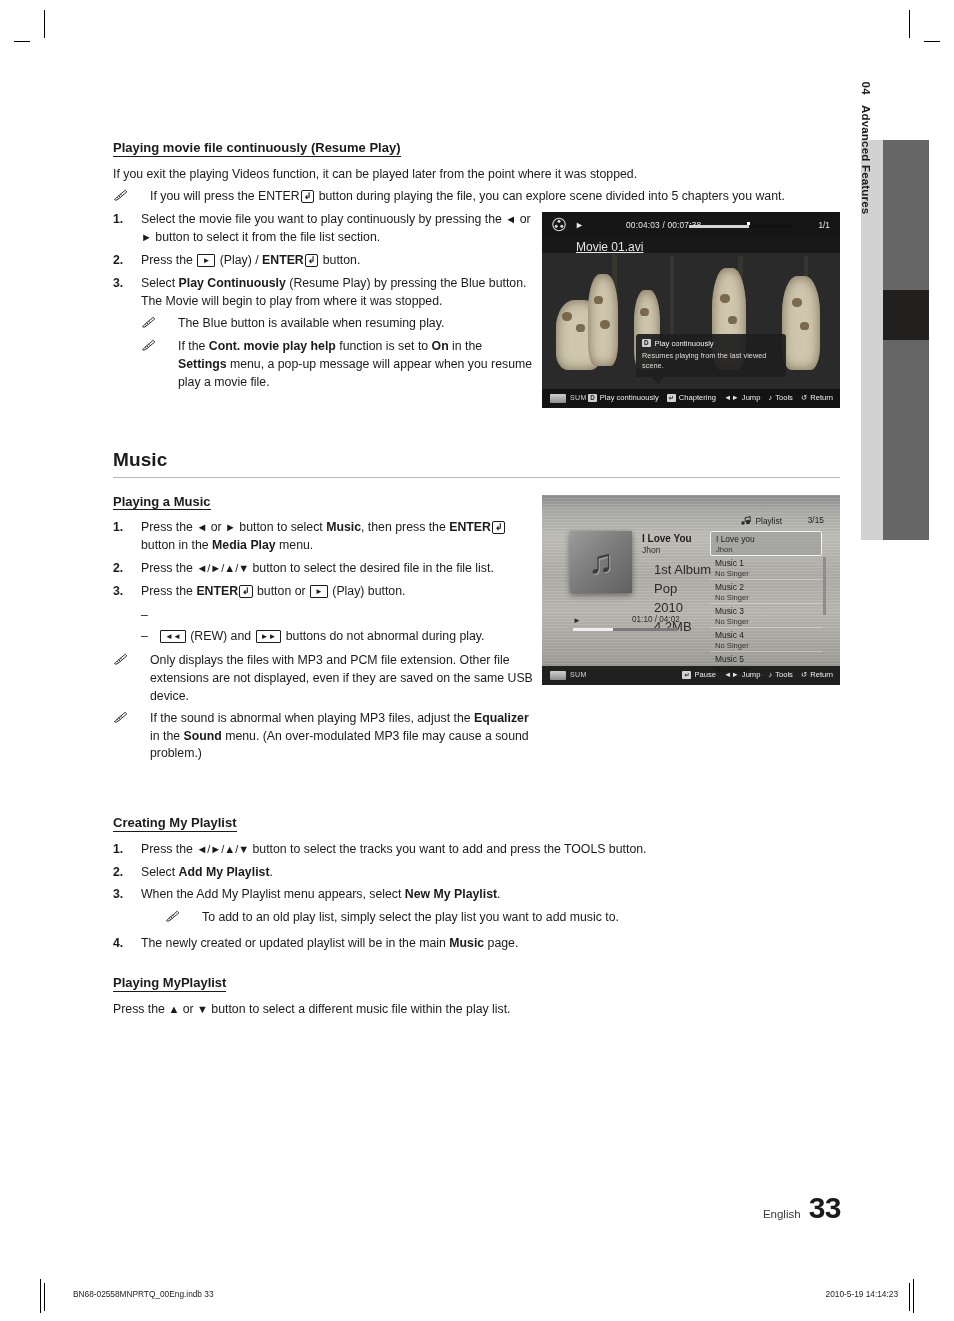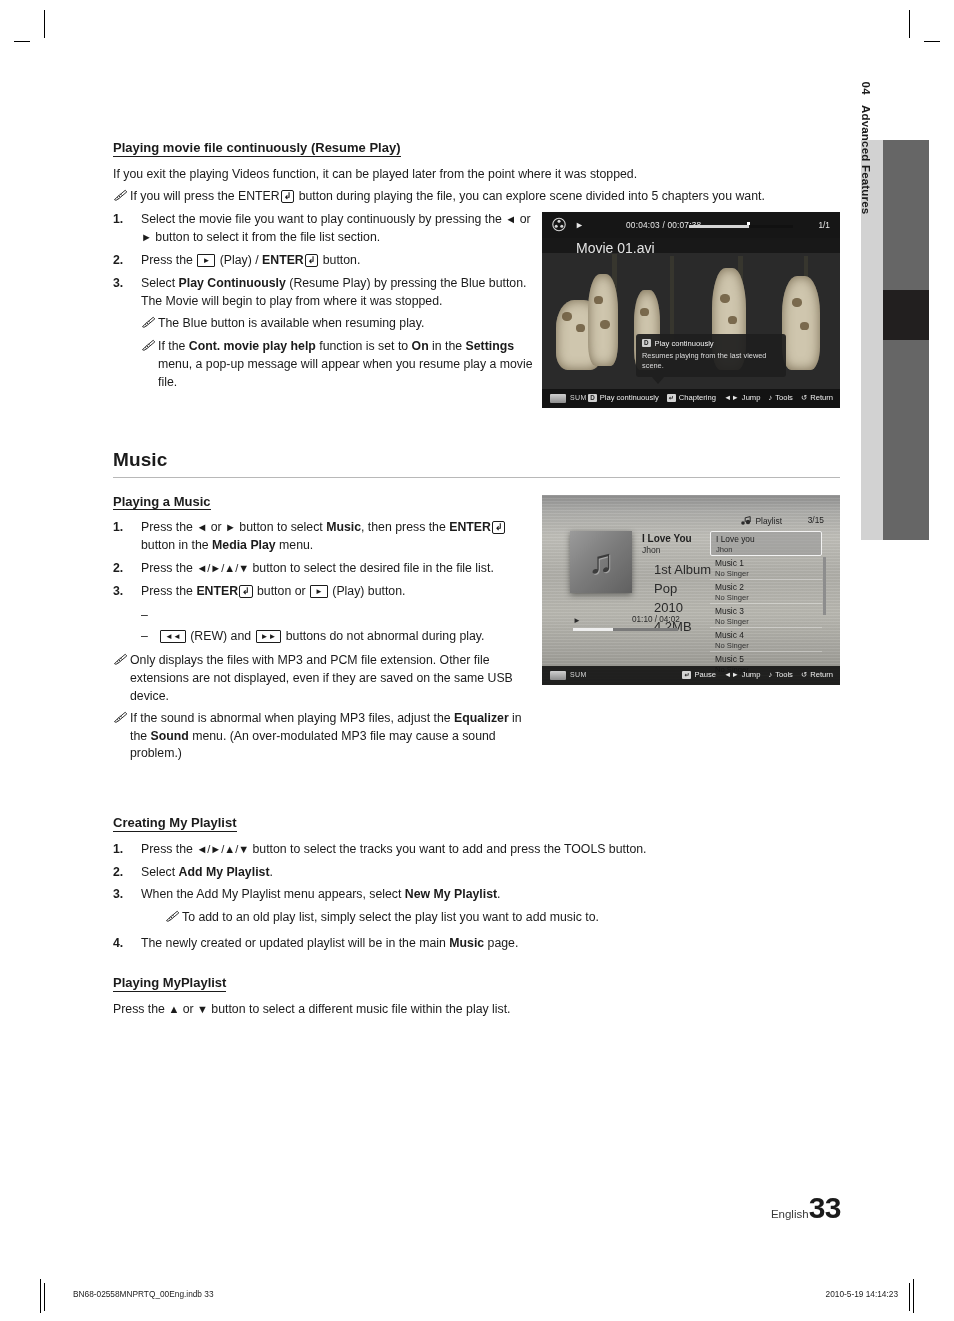--- a/index.html
+++ b/index.html
@@ -47,21 +47,21 @@
     padding-bottom:0;line-height:1.2;
   }
   .sub-wrap{margin-bottom:6px;}
 
   p.body{
     font-size:12.3px;line-height:1.45;margin:0 0 5px 0;color:#1b1b1b;
   }
 
   
   .note{
-    display:flex;gap:2px;align-items:flex-start;
+    display:flex;gap:22px;align-items:flex-start;
     font-size:12.3px;line-height:1.45;margin:4px 0;
   }
   .note .pencil{flex:0 0 auto;margin-top:1px;}
   .note .txt{flex:1 1 auto;}
 
   
   .olist{margin:0;padding:0;}
   .oitem{
     display:flex;gap:6px;font-size:12.3px;line-height:1.45;margin:0 0 5px 0;
   }
@@ -132,21 +132,21 @@
   }
   .vid-bar-track{
     position:absolute;left:147px;top:13px;width:104px;height:3px;background:#111;
   }
   .vid-bar-fill{position:absolute;left:0;top:0;height:3px;width:60px;background:#d5d5d5;}
   .vid-bar-knob{position:absolute;left:58px;top:-3px;width:3px;height:3px;background:#fff;}
   .vid-count{
     position:absolute;right:10px;top:8px;color:#eaeaea;font-size:8.3px;
   }
   .vid-filename{
-    position:absolute;left:34px;top:28px;color:#e4e4e4;font-size:14px;
+    position:absolute;left:34px;top:28px;color:#e4e4e4;font-size:12px;text-decoration:underline;
   }
 
   .tooltip{
     position:absolute;left:94px;top:122px;width:138px;
     background:rgba(30,30,30,.93);border-radius:3px;padding:5px 6px 6px 6px;
     color:#f0f0f0;
   }
   .tooltip:after{
     content:"";position:absolute;left:16px;bottom:-7px;
     border-left:6px solid transparent;border-right:6px solid transparent;
@@ -230,21 +230,21 @@
   .pl-scroll{
     position:absolute;left:281px;top:62px;width:3px;height:58px;background:#8d8d8d;
   }
   .mus-bottombar{
     position:absolute;left:0;bottom:0;width:100%;height:19px;
     background:rgba(16,16,16,.88);
   }
 
   
   .pagefoot{
-    position:absolute;right:113px;bottom:96px;display:flex;align-items:baseline;text-align:center;
+    position:absolute;right:113px;bottom:96px;display:flex;align-items:baseline;gap:8px;text-align:center;
   }
   .pagefoot .lang{font-size:11.5px;color:#3a3a3a;}
   .pagefoot .pnum{font-size:30px;font-weight:bold;color:#1b1b1b;letter-spacing:-.5px;}
 
   .printline{
     position:absolute;left:73px;right:56px;bottom:22px;
     display:flex;justify-content:space-between;font-size:8.3px;color:#1b1b1b;
   }
   .printrule{position:absolute;background:#000;width:1px;height:34px;}
 </style>

